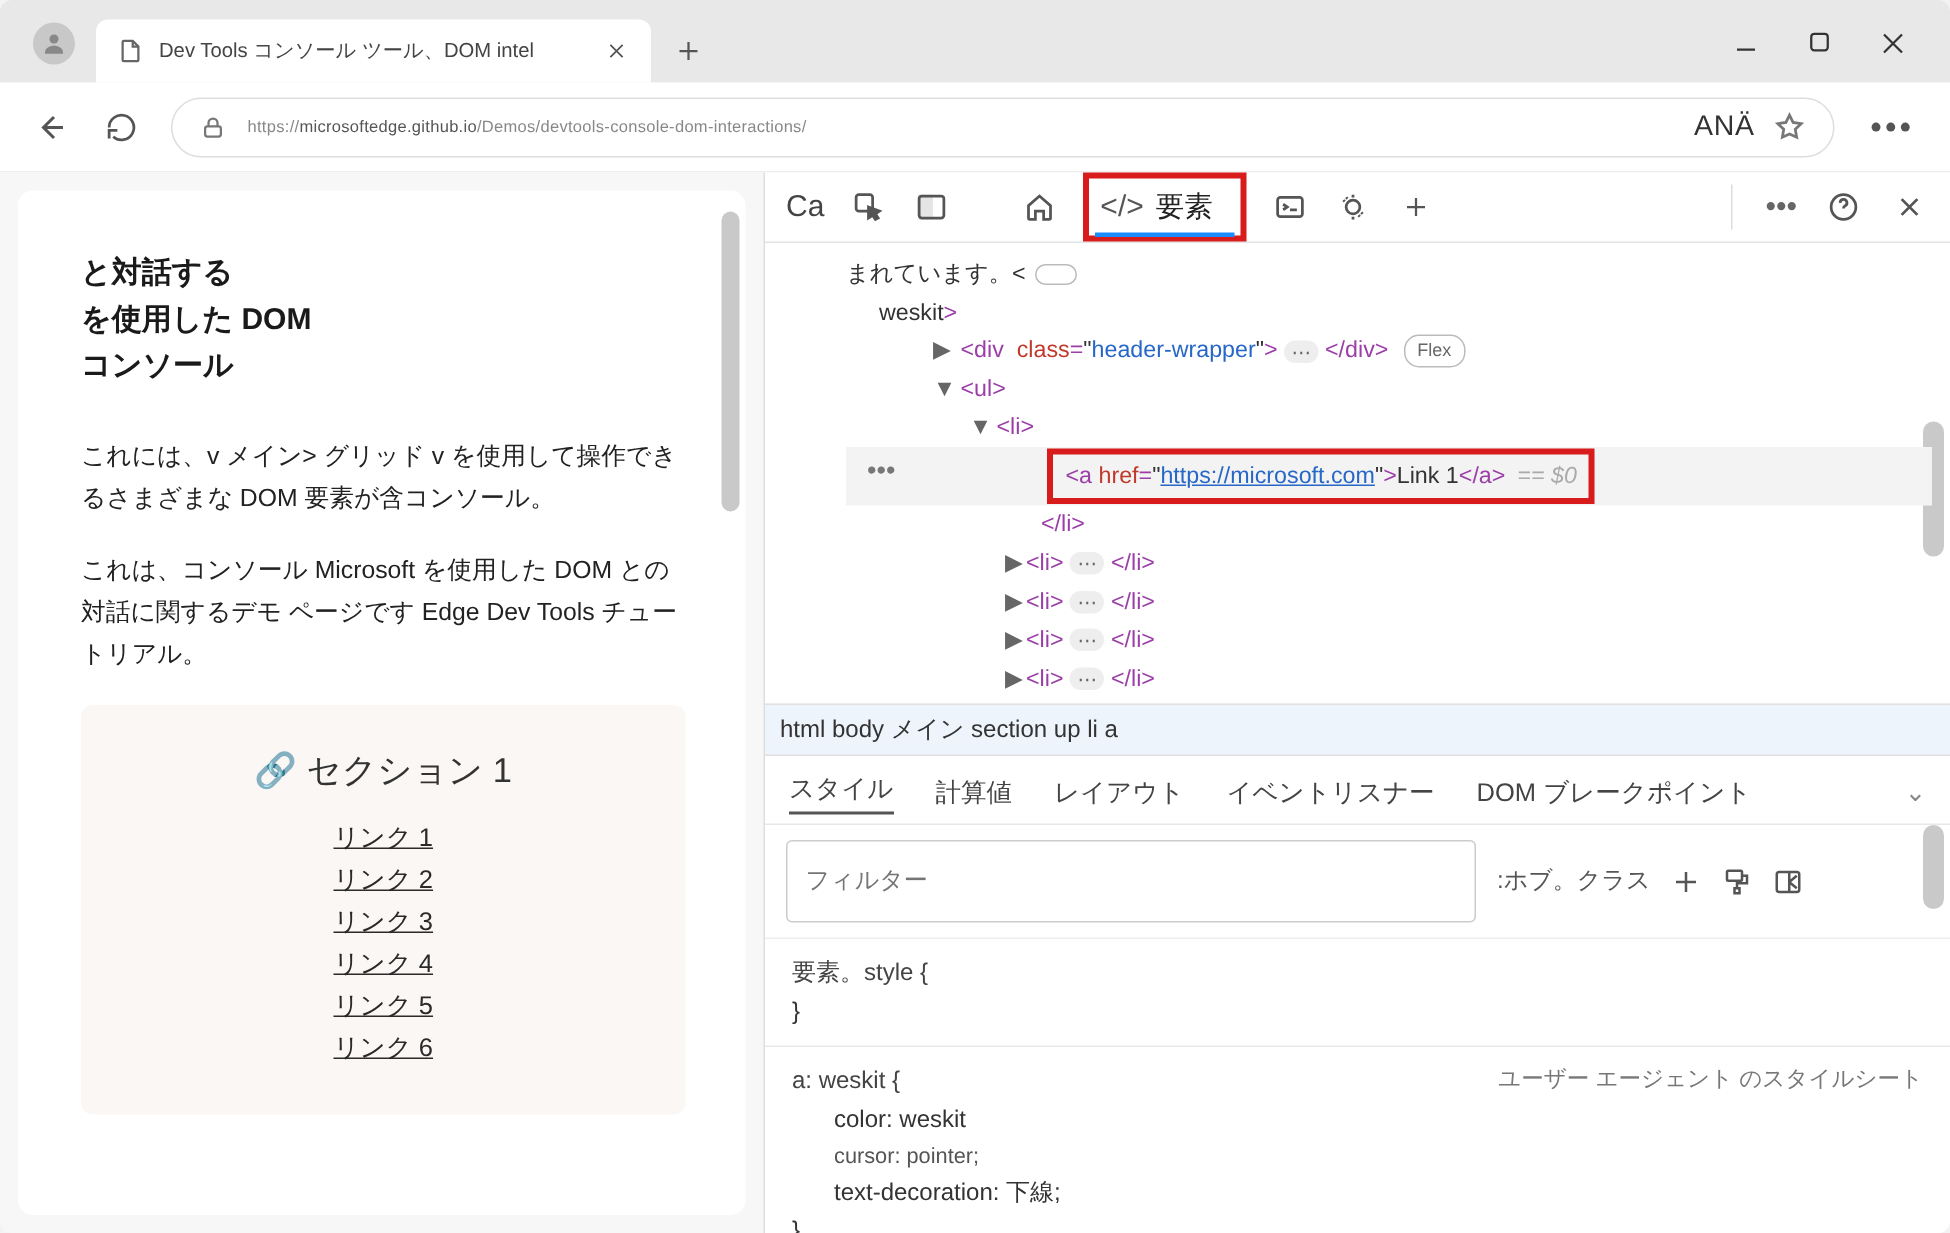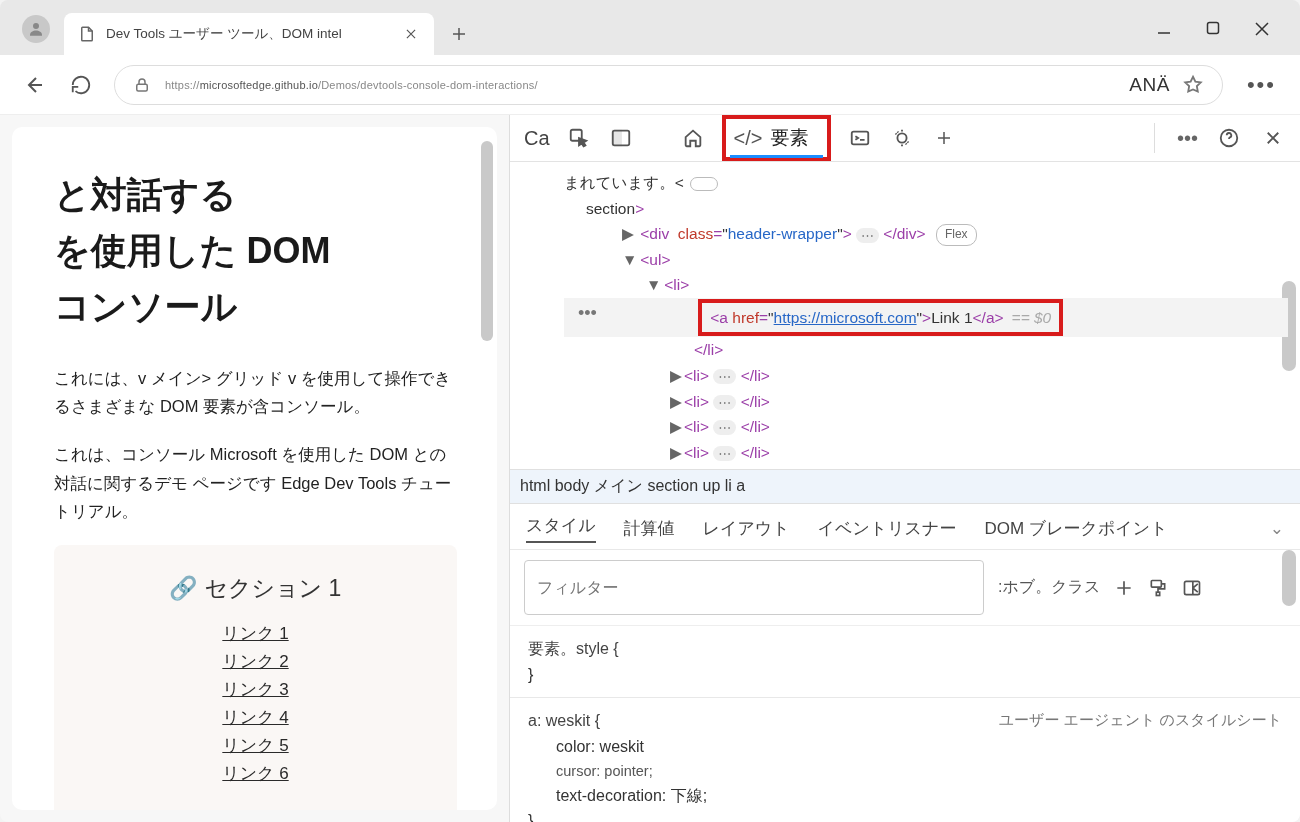--- a/index.html
+++ b/index.html
@@ -26,21 +26,21 @@
 .url-text .dark { color: #555; }
 .addr-right { margin-left: auto; display: flex; align-items: center; gap: 12px; }
 .addr-right .ana { font-size: 19px; color: #333; letter-spacing: .5px; }
 .star-icon { color: #777; }
 .more-dots { font-size: 22px; color: #555; letter-spacing: 2px; padding: 0 6px; }
 
 
 .content { position: absolute; top: 115px; bottom: 0; left: 0; right: 0; display: flex; background: #f7f7f7; }
 .page-wrap { width: 509px; position: relative; padding: 12px; }
 .page { background: #fff; border-radius: 10px; height: 100%; padding: 40px 40px 20px 42px; overflow: hidden; position: relative; }
-.page h1 { font-size: 36px; font-weight: 600; line-height: 1.55; color: #1a1a1a; margin-bottom: 30px; }
+.page h1 { font-size: 20px; font-weight: 600; line-height: 1.55; color: #1a1a1a; margin-bottom: 30px; }
 .page p { font-size: 16.5px; color: #222; line-height: 1.7; margin-bottom: 20px; }
 .section1 { background: #faf7f5; border-radius: 8px; padding: 28px 20px; margin-top: 18px; text-align: center; }
 .section1 h2 { font-size: 23px; color: #333; font-weight: 500; margin-bottom: 18px; }
 .section1 .chain { color: #999; margin-right: 6px; }
 .links a { display: block; font-size: 17px; color: #2a2a2a; margin: 5px 0; }
 .page-scroll { position: absolute; right: 4px; top: 14px; width: 12px; height: 200px; background: #c9c9c9; border-radius: 6px; }
 
 
 .devtools { flex: 1; background: #fff; display: flex; flex-direction: column; border-left: 1px solid #ddd; position: relative; }
 .dt-toolbar { height: 56px; border-bottom: 1px solid #e3e3e3; display: flex; align-items: center; padding: 0 14px; gap: 16px; color: #555; }
@@ -106,21 +106,21 @@
         <path d="M4 20c0-4 4-6 8-6s8 2 8 6v1H4z"></path>
       </svg>
   </div>
   <div class="tab">
     <span class="favicon">
       <svg viewBox="0 0 24 24" width="18" height="18" fill="none" stroke="#666" stroke-width="2">
           <path d="M14 3H6a1 1 0 0 0-1 1v16a1 1 0 0 0 1 1h12a1 1 0 0 0 1-1V8z"></path>
           <path d="M14 3v5h5"></path>
         </svg>
     </span>
-    <span class="title">Dev Tools ユーザー ツール、DOM intel</span>
+    <span class="title">Dev Tools コンソール ツール、DOM intel</span>
     <span class="tab-close">
       <svg viewBox="0 0 24 24" width="14" height="14" stroke="#555" stroke-width="2">
           <path d="M5 5l14 14M19 5L5 19"></path>
         </svg>
     </span>
   </div>
   <div class="newtab">
     <svg viewBox="0 0 24 24" width="18" height="18" stroke="#555" stroke-width="2">
         <path d="M12 4v16M4 12h16"></path>
       </svg>
@@ -259,21 +259,21 @@
         <span class="dt-icon">
             <svg width="18" height="18" viewBox="0 0 24 24" stroke="#555" stroke-width="2.5">
               <path d="M5 5l14 14M19 5L5 19"></path>
             </svg>
           </span>
       </div>
     </div>
 
     <div class="dom">
       <div><span>まれています。&lt;</span> <span class="toggle-pill"></span></div>
-      <div class="indent1"><span>section</span><span class="tag">&gt;</span></div>
+      <div class="indent1"><span>weskit</span><span class="tag">&gt;</span></div>
       <div class="indent2"><span class="arrow">▶</span> <span class="tag">&lt;div</span>&nbsp;&nbsp;<span class="attr">class</span><span class="tag">=</span>"<span class="val">header-wrapper</span>"<span class="tag">&gt;</span> <span class="dots">⋯</span> <span class="tag">&lt;/div&gt;</span> <span class="flex-badge">Flex</span></div>
       <div class="indent2"><span class="arrow">▼</span> <span class="tag">&lt;ul&gt;</span></div>
       <div class="indent3"><span class="arrow">▼</span> <span class="tag">&lt;li&gt;</span></div>
       <div class="selected-row">
         <span class="row-dots">•••</span>
         <span style="display:inline-block;width:130px"></span>
         <span class="hl-box">
           <span class="tag">&lt;a</span> <span class="attr">href</span><span class="tag">=</span>"<span class="link-url">https://microsoft.com</span>"<span class="tag">&gt;</span><span class="linktext">Link 1</span><span class="tag">&lt;/a&gt;</span><span class="eq">== $0</span>
         </span>
       </div>

